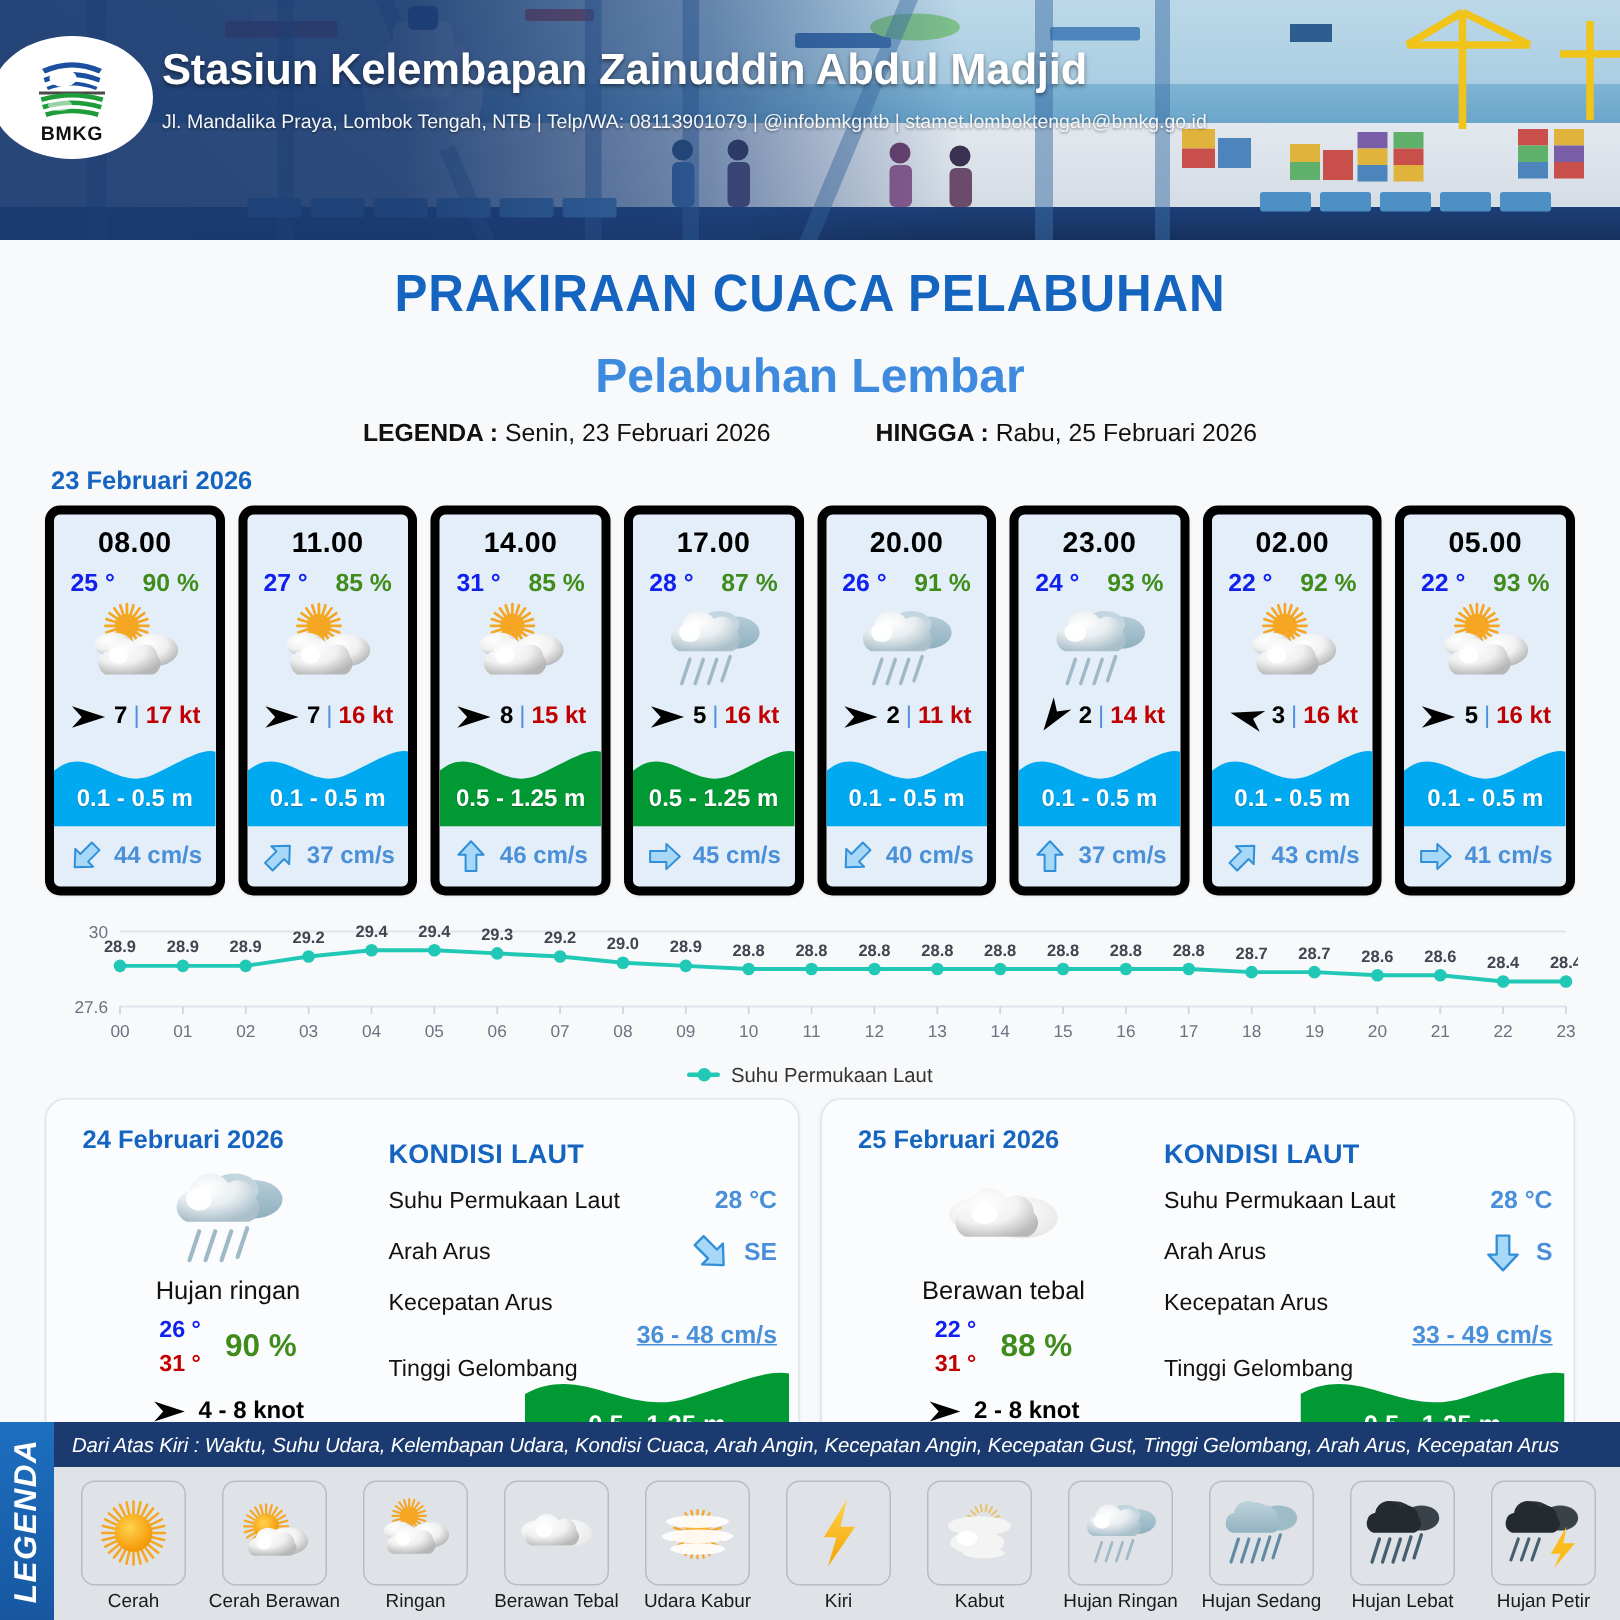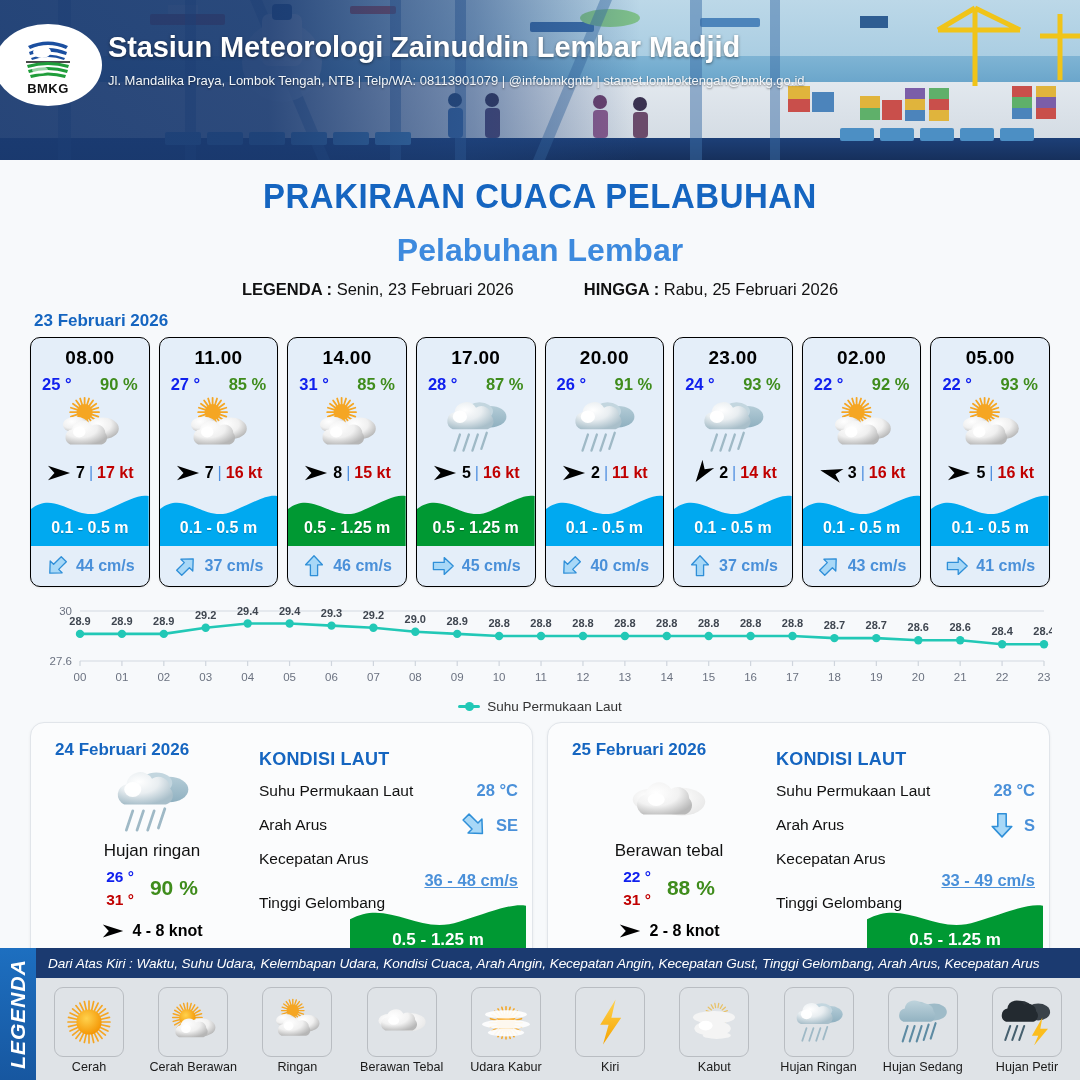--- a/index.html
+++ b/index.html
@@ -81,21 +81,21 @@
   
   .day-label {
     margin:12px 0 6px 34px; font-size:17px; font-weight:bold; color:#1565c0;
   }
 
   
   .cards {
     display:flex; gap:9px; padding:0 30px; justify-content:space-between;
   }
   .card {
-    width:127px; background:#e4eef9; border:1px solid #000000; border-radius:10px;
+    width:127px; background:#e4eef9; border:6px solid #000000; border-radius:10px;
     overflow:hidden; position:relative; box-shadow:0 1px 2px rgba(0,0,0,.07);
   }
   .c-time {
     text-align:center; font-size:19px; font-weight:bold; color:#000;
     padding-top:9px; letter-spacing:.3px;
   }
   .c-row {
     display:flex; justify-content:space-between; align-items:baseline;
     padding:6px 11px 0 11px;
   }
@@ -301,21 +301,21 @@
         <path d="M5 29 Q26 23 47 29 L46 32 Q26 26 6 32 Z"></path>
         <path d="M6 34 Q26 28 46 34 L45 37 Q26 31 7 37 Z"></path>
         <path d="M8 39 Q26 34 44 39 L43 42 Q26 37 9 42 Z"></path>
       </g>
       <ellipse cx="18" cy="34" rx="8" ry="4" fill="#ffffff" opacity=".55"></ellipse>
     </svg>
     <div class="logo-text">BMKG</div>
   </div>
 
   <div class="hdr-texts">
-    <div class="hdr-l2">Stasiun Meteorologi Zainuddin Lembar Madjid</div>
+    <div class="hdr-l2">Stasiun Kelembapan Zainuddin Abdul Madjid</div>
     <div class="hdr-l3">Jl. Mandalika Praya, Lombok Tengah, NTB | Telp/WA: 08113901079 | @infobmkgntb | stamet.lomboktengah@bmkg.go.id</div>
   </div>
 </div>
 
 <div class="title-zone">
   <div class="t-main">PRAKIRAAN CUACA PELABUHAN</div>
   <div class="t-sub">Pelabuhan Lembar</div>
   <div class="t-range">
     <div>
       <b>LEGENDA :</b>
@@ -1394,20 +1394,37 @@
                 <line x1="48" y1="38" x2="41" y2="60"></line>
      <line x1="58" y1="36" x2="51" y2="58"></line>
    </g>
             </svg>
           </div>
     <div class="leg-lb">Hujan Sedang</div>
         </div>
         <div class="leg-item">
     <div class="leg-ic">
             <svg width="56" height="47.6" viewBox="0 0 80 68">
+   <ellipse cx="58" cy="20" rx="17" ry="12" fill="#3a4249"></ellipse>
+   <ellipse cx="32" cy="15" rx="17" ry="11" fill="#2b3238"></ellipse>
+   <path d="M12,34 a10,10 0 0 1 2,-19 a13,13 0 0 1 24,-5 a11,11 0 0 1 17,9 a9,9 0 0 1 -4,15 Z" fill="#232a30"></path>
+   <g stroke="#46606f" stroke-width="3.2" stroke-linecap="round">
+     <line x1="18" y1="40" x2="11" y2="62"></line>
+                <line x1="28" y1="40" x2="21" y2="62"></line>
+     <line x1="38" y1="40" x2="31" y2="62"></line>
+                <line x1="48" y1="38" x2="41" y2="60"></line>
+     <line x1="58" y1="36" x2="51" y2="58"></line>
+   </g>
+            </svg>
+          </div>
+    <div class="leg-lb">Hujan Lebat</div>
+        </div>
+        <div class="leg-item">
+    <div class="leg-ic">
+            <svg width="56" height="47.6" viewBox="0 0 80 68">
    <ellipse cx="56" cy="20" rx="17" ry="12" fill="#3a4249"></ellipse>
    <ellipse cx="30" cy="15" rx="17" ry="11" fill="#2b3238"></ellipse>
    <path d="M10,34 a10,10 0 0 1 2,-19 a13,13 0 0 1 24,-5 a11,11 0 0 1 17,9 a9,9 0 0 1 -4,15 Z" fill="#232a30"></path>
    <g stroke="#46606f" stroke-width="3" stroke-linecap="round">
      <line x1="16" y1="40" x2="9" y2="60"></line>
                 <line x1="26" y1="40" x2="19" y2="60"></line>
      <line x1="36" y1="40" x2="29" y2="60"></line>
    </g>
    <polygon points="62,28 47,54 56,54 50,68 70,44 59,44" fill="#fbbd1e"></polygon>
             </svg>

